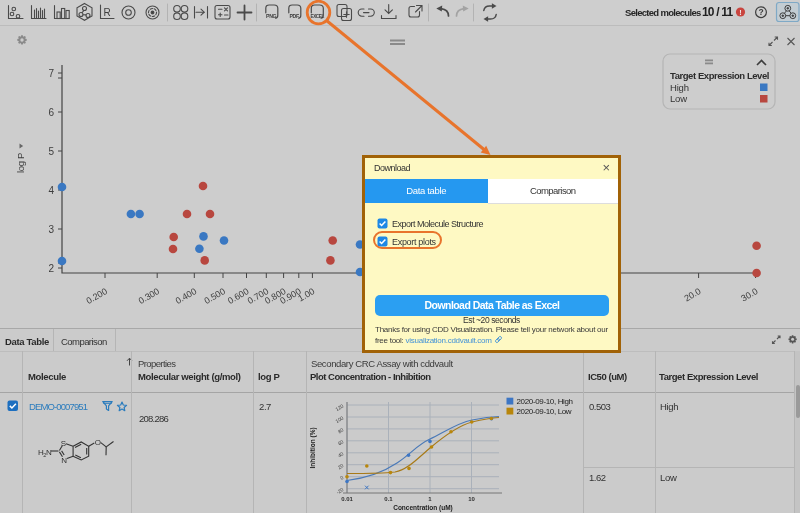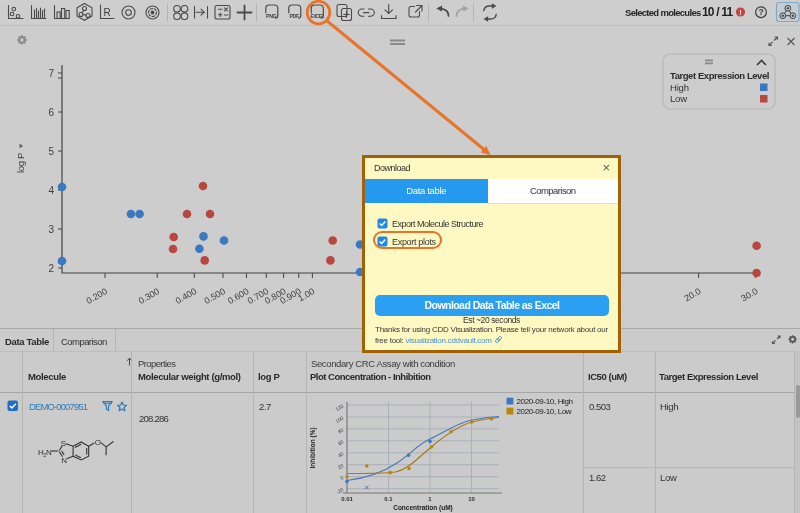--- a/index.html
+++ b/index.html
@@ -236,21 +236,21 @@
     <path d="M6,5 l3,-3 m0,2.3 v-2.3 h-2.3 M4.5,6.5 l-3,3 m0,-2.3 v2.3 h2.3"></path>
   </g>
   <g fill="#555" transform="translate(-2.5,0)">
     <path d="M23.4,1.2 l1.4,0 0.4,1.4 1.3,-0.7 1,1 -0.7,1.3 1.4,0.4 0,1.4 -1.4,0.4 0.7,1.3 -1,1 -1.3,-0.7 -0.4,1.4 -1.4,0 -0.4,-1.4 -1.3,0.7 -1,-1 0.7,-1.3 -1.4,-0.4 0,-1.4 1.4,-0.4 -0.7,-1.3 1,-1 1.3,0.7 Z"></path>
     <circle cx="24.1" cy="5.3" r="1.5" fill="#cbcbcb"></circle>
   </g>
 </svg>
 
 <div class="hline" style="left:0;top:351px;width:800px;background:#bdbdbd;"></div>
 <div class="abs" style="left:138px;top:358px;font-size:9.5px;letter-spacing:-0.6px;color:#3a3a3a;">Properties</div>
-<div class="abs" style="left:311px;top:358px;font-size:9.5px;letter-spacing:-0.38px;color:#3a3a3a;">Secondary CRC Assay with condition</div>
+<div class="abs" style="left:311px;top:358px;font-size:9.5px;letter-spacing:-0.38px;color:#3a3a3a;">Secondary CRC Assay with cddvault</div>
 <svg class="abs" style="left:126px;top:357px;" width="8" height="9" viewBox="0 0 8 9">
     <path d="M3.5,8.5 V1.5 M1,3.8 L3.5,1.2 6,3.8" stroke="#444" stroke-width="1" fill="none"></path>
   </svg>
 <div class="abs" style="left:28px;top:371px;font-size:9.5px;font-weight:bold;letter-spacing:-0.33px;color:#2a2a2a;text-align:center;">Molecule</div>
 <div class="abs" style="left:138px;top:371px;font-size:9.5px;font-weight:bold;letter-spacing:-0.37px;color:#2a2a2a;">Molecular weight (g/mol)</div>
 <div class="abs" style="left:258px;top:371px;font-size:9.5px;font-weight:bold;letter-spacing:-0.33px;color:#2a2a2a;">log P</div>
 <div class="abs" style="left:310px;top:371px;font-size:9.5px;font-weight:bold;letter-spacing:-0.5px;color:#2a2a2a;">Plot Concentration - Inhibition</div>
 <div class="abs" style="left:588px;top:371px;font-size:9.5px;font-weight:bold;letter-spacing:-0.44px;color:#2a2a2a;">IC50 (uM)</div>
 <div class="abs" style="left:659px;top:371px;font-size:9.5px;font-weight:bold;letter-spacing:-0.44px;color:#2a2a2a;">Target Expression Level</div>
 <div class="hline" style="left:0;top:392px;width:800px;background:#a5a5a5;"></div>

